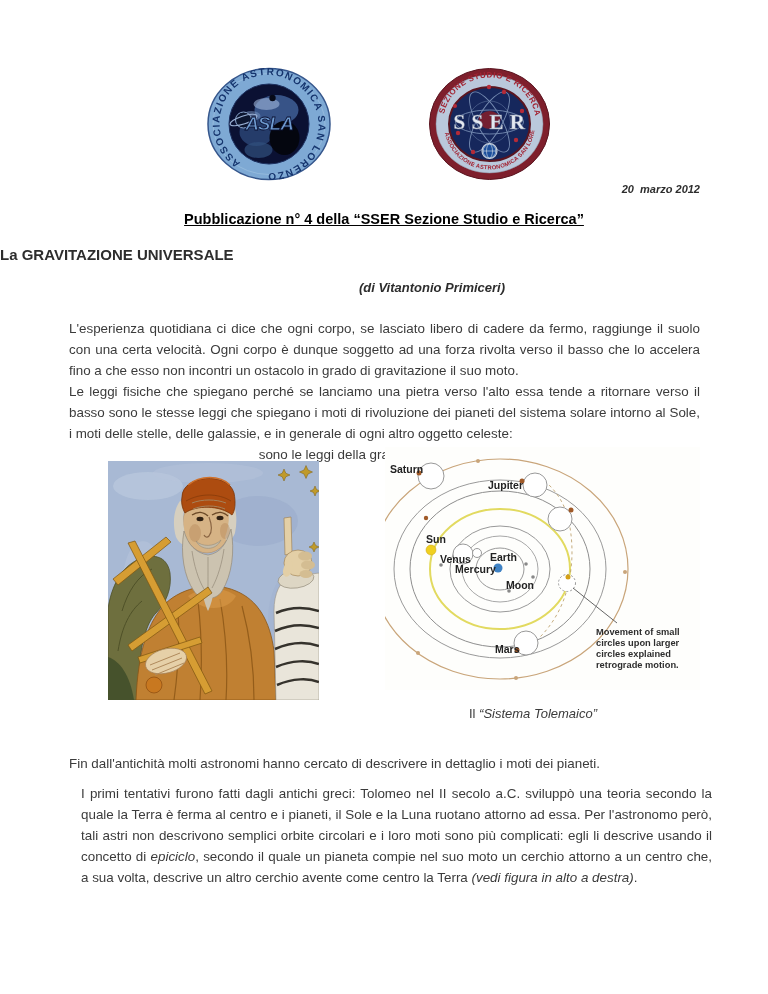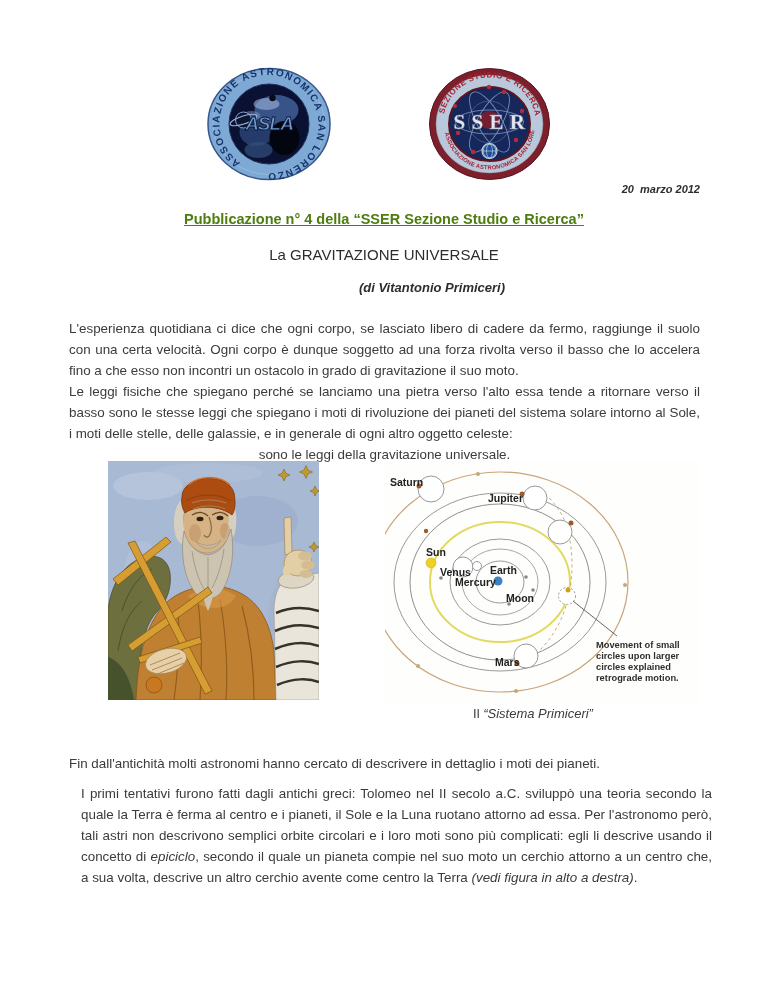--- a/index.html
+++ b/index.html
@@ -4,29 +4,29 @@
 <style>
   html,body{margin:0;padding:0;background:#e8e8e8;}
   .page{position:relative;width:768px;height:994px;margin:0 auto;background:#ffffff;
         font-family:"Liberation Sans",sans-serif;color:#3b3b3b;overflow:hidden;}
   .abs{position:absolute;}
   .logo-asla{top:66px;left:205px;}
   .logo-sser{top:66px;left:428px;}
   .date{top:183px;left:69px;width:631px;text-align:right;font-size:11px;font-weight:bold;
         font-style:italic;white-space:pre;color:#2d2d2d;}
   .title{top:211px;left:0;width:768px;text-align:center;font-size:14.5px;font-weight:bold;
-         text-decoration:underline;color:#4d7c0f;}
-  .subtitle{top:246px;left:0;width:768px;text-align:center;font-size:15px;font-weight:normal;color:#2d2d2d;}
+         text-decoration:underline;color:#000000;}
+  .subtitle{top:246px;left:0;width:768px;font-size:15px;font-weight:bold;color:#2d2d2d;}
   .byline{top:280px;left:0;width:768px;text-align:center;font-size:13px;font-weight:bold;font-style:italic;color:#2d2d2d;padding-left:48px;}
   .bodytext{font-size:13.4px;line-height:21px;color:#3b3b3b;}
   .intro{top:318px;left:69px;width:631px;text-align:justify;}
   .intro p{margin:0;}
   .intro p.last{text-align:center;}
   .fig-left{top:461px;left:108px;line-height:0;}
-  .fig-right{top:460px;left:385px;line-height:0;}
+  .fig-right{top:447px;left:385px;line-height:0;}
   .cap{font-size:13px;color:#3b3b3b;}
   .cap-left{top:706px;left:108px;width:211px;text-align:center;}
   .cap-right{top:706px;left:408px;width:250px;text-align:center;}
   .p1{top:753px;left:69px;width:631px;}
   .p2{top:783px;left:81px;width:631px;text-align:justify;}
   .it{font-style:italic;}
   .ring-text{font-family:"Liberation Sans",sans-serif;font-weight:bold;}
 </style>
 </head>
 <body>
@@ -274,18 +274,18 @@
 
       <g font-size="9.3" font-weight="bold" fill="#2e2e2e">
         <text x="211" y="188">Movement of small</text>
         <text x="211" y="199">circles upon larger</text>
         <text x="211" y="210">circles explained</text>
         <text x="211" y="221">retrograde motion.</text>
       </g>
     </svg>
   </div>
 
-  <div class="abs cap cap-right"><span>Il </span><span class="it">“Sistema Primiceri”</span></div>
+  <div class="abs cap cap-right"><span>Il </span><span class="it">“Sistema Tolemaico”</span></div>
 
   <div class="abs bodytext p1">Fin dall'antichità molti astronomi hanno cercato di descrivere in dettaglio i moti dei pianeti.</div>
   <div class="abs bodytext p2"><span>I primi tentativi furono fatti dagli antichi greci: Tolomeo nel II secolo a.C. sviluppò una teoria secondo la quale la Terra è ferma al centro e i pianeti, il Sole e la Luna ruotano attorno ad essa. Per l'astronomo però, tali astri non descrivono semplici orbite circolari e i loro moti sono più complicati: egli li descrive usando il concetto di </span><span class="it">epiciclo</span><span>, secondo il quale un pianeta compie nel suo moto un cerchio attorno a un centro che, a sua volta, descrive un altro cerchio avente come centro la Terra </span><span class="it">(vedi figura in alto a destra)</span><span>.</span></div>
 
 </div>
 
 </body></html>

